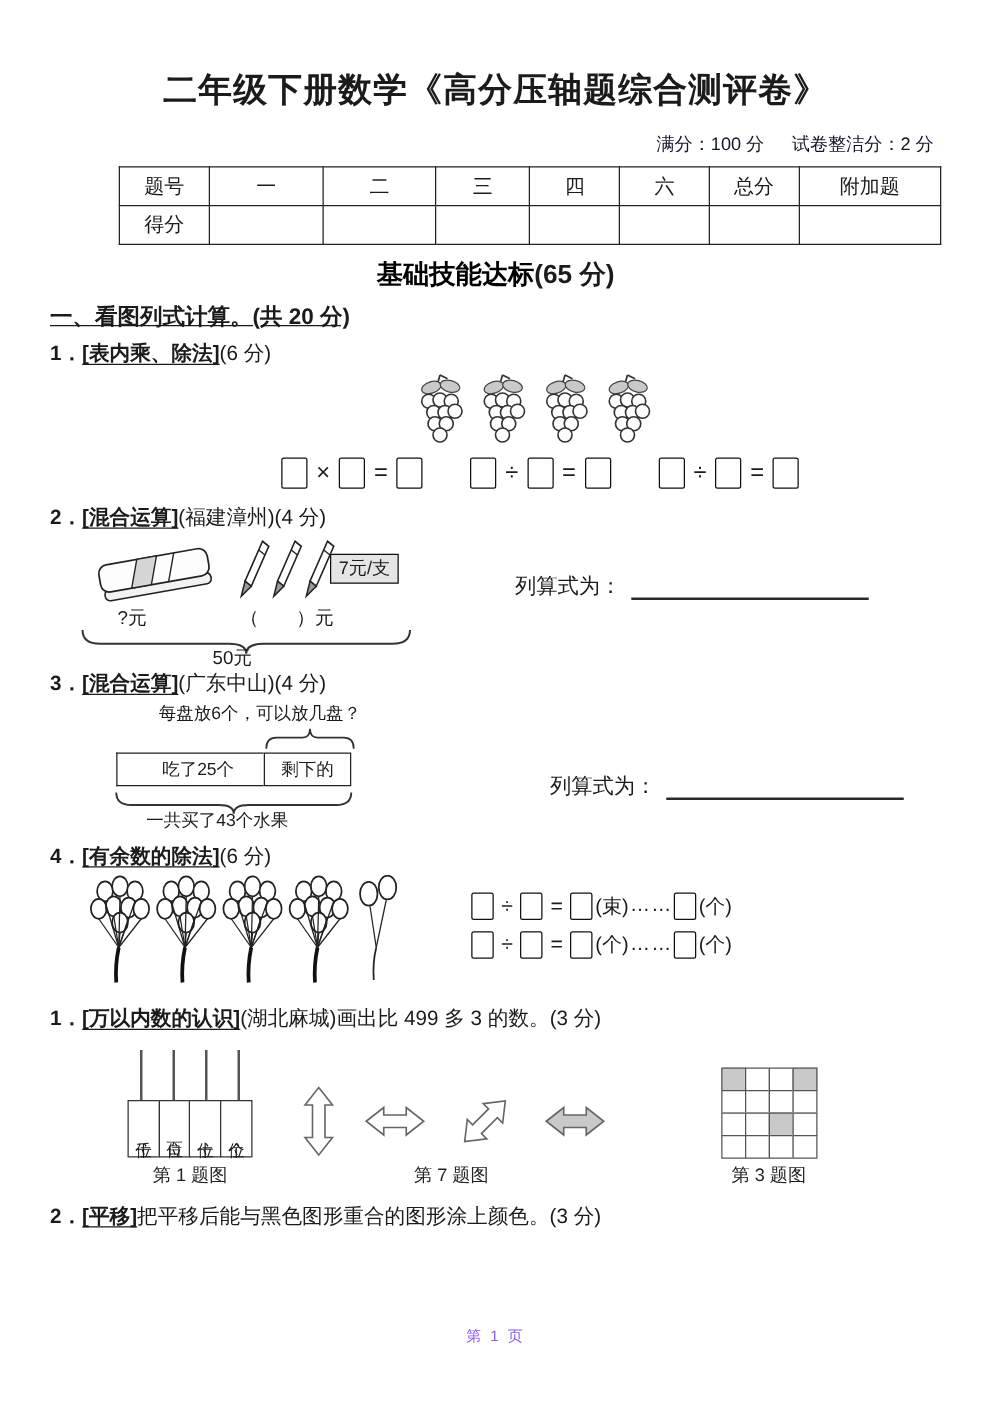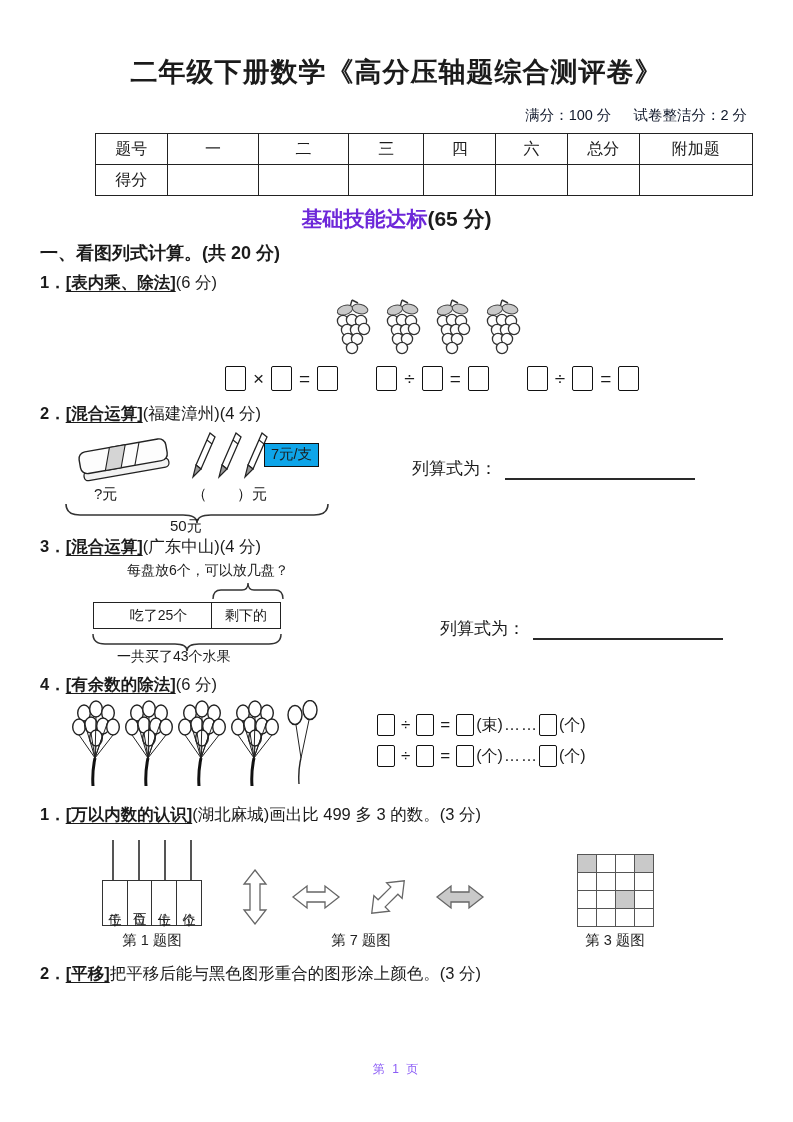--- a/index.html
+++ b/index.html
@@ -11,23 +11,23 @@
   
   .title { text-align:center; font-size:27px; font-weight:bold; letter-spacing:1px; margin-top:16px; }
   .score-note { text-align:right; font-size:14.5px; margin:16px 6px 8px 0; color:#0f172a; }
   .score-note span { margin-left:18px; }
 
   table.score-table { border-collapse:collapse; margin-left:55px; table-layout:fixed; }
   table.score-table td { border:1.6px solid #222; height:31px; text-align:center;
                          font-size:16px; padding:0 2px; }
 
   .band { text-align:center; font-size:21px; font-weight:bold; margin:9px 0 6px; }
-  .band .red { color:#6d28d9; }
-
-  .sec-heading { font-size:18px; font-weight:bold; margin:8px 0 6px; }
+  .band .red { color:#000000; }
+
+  .sec-heading { font-size:18px; font-weight:bold; margin:8px 0 6px;text-decoration:underline; }
   .q-line { font-size:16.5px; margin:7px 0 4px; }
   .q-num { font-weight:bold; }
   .q-tag { font-weight:bold; text-decoration:underline; text-underline-offset:3px; }
 
   
   .eq-row { display:flex; align-items:center; margin:10px 0 12px 185px; }
   .eq-row .grp { display:flex; align-items:center; margin-right:38px; }
   .box { display:inline-block; width:21px; height:25px; border:1.7px solid #111; border-radius:2px; background:#fff; }
   .op { font-size:19px; margin:0 7px; }
   .box-s { display:inline-block; width:18px; height:22px; border:1.6px solid #111; border-radius:2px; background:#fff; }
@@ -38,21 +38,21 @@
 
   .grapes-row { display:flex; justify-content:center; gap:8px; margin:2px 0 0 60px; }
 
   
   .fig-prompt-row { display:flex; align-items:flex-start; }
   .prompt-wrap { font-size:17px; display:flex; align-items:flex-end; }
   .blank { display:inline-block; width:190px; border-bottom:2px solid #2a2a2a; height:20px; margin-left:8px; }
 
   .q2fig { position:relative; width:320px; height:100px; margin-left:12px; flex:0 0 auto; }
   .q2fig .price-tag { position:absolute; left:212px; top:14px; border:1.6px solid #111;
-                      padding:1px 6px 2px; font-size:14.5px; background:#0ea5e9; }
+                      padding:1px 6px 2px; font-size:14.5px; background:#e5e5e5; }
   .q2fig .lbl { position:absolute; font-size:15px; }
   .q2-prompt { margin:28px 0 0 40px; }
 
   .q3fig { position:relative; width:330px; height:105px; margin-left:15px; flex:0 0 auto; }
   .q3fig .hint { position:absolute; left:72px; top:0; font-size:14px; }
   .q3bar { position:absolute; left:38px; top:40px; display:flex; }
   .q3bar .cell { border:1.6px solid #222; height:27px; display:flex; align-items:center;
                  justify-content:center; font-size:14px; background:#fff; }
   .q3bar .c1 { width:118px; border-right:none;padding-left:12px; }
   .q3bar .c2 { width:70px; }

